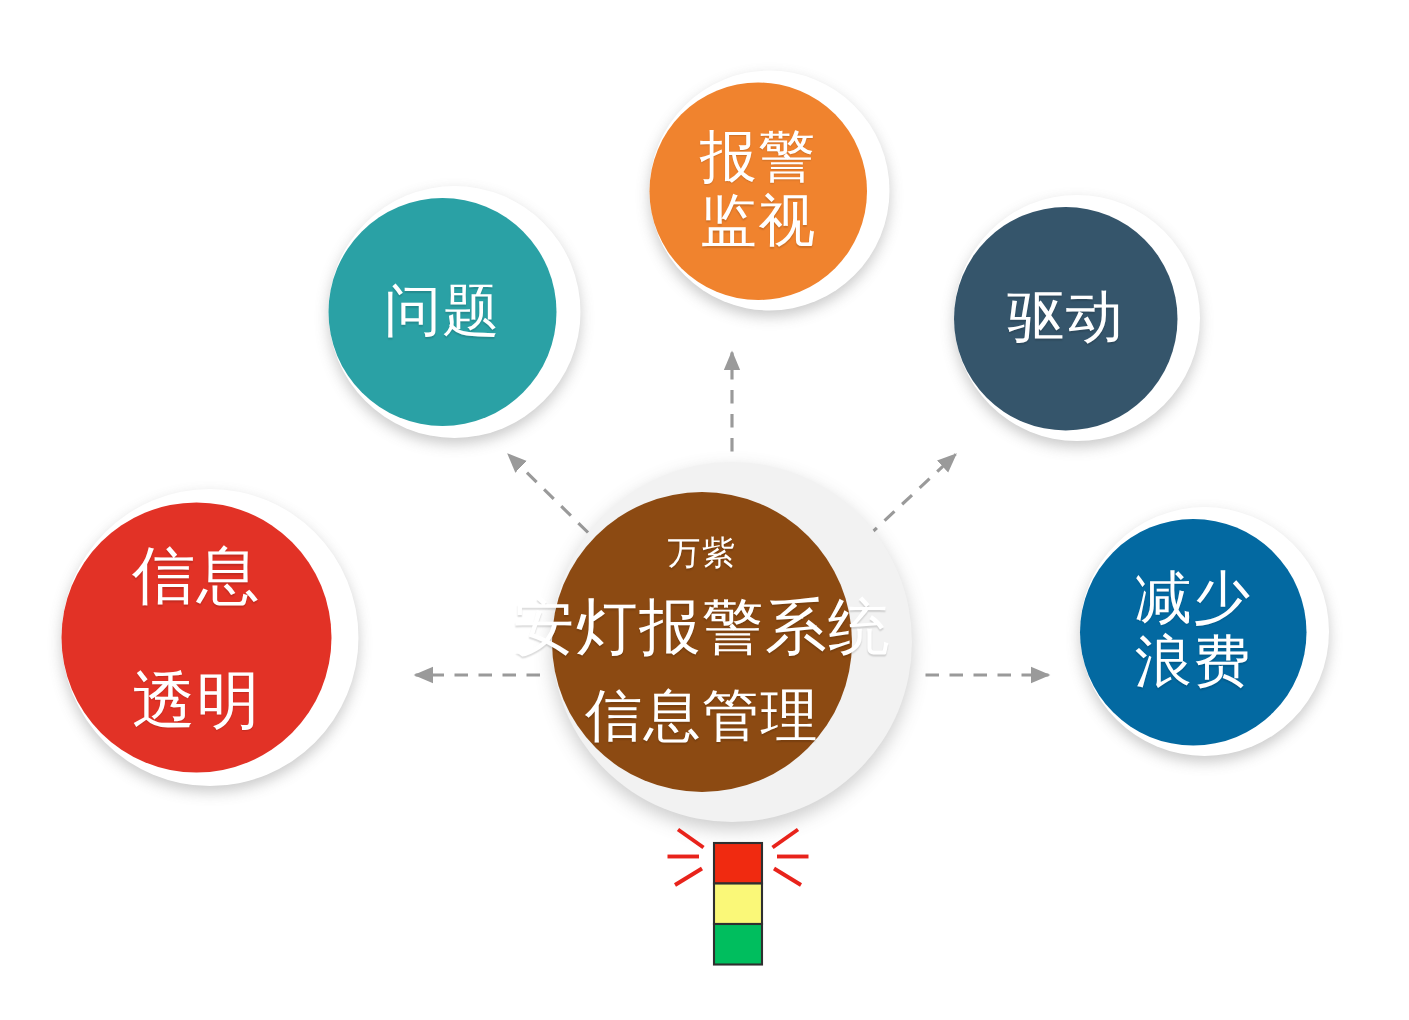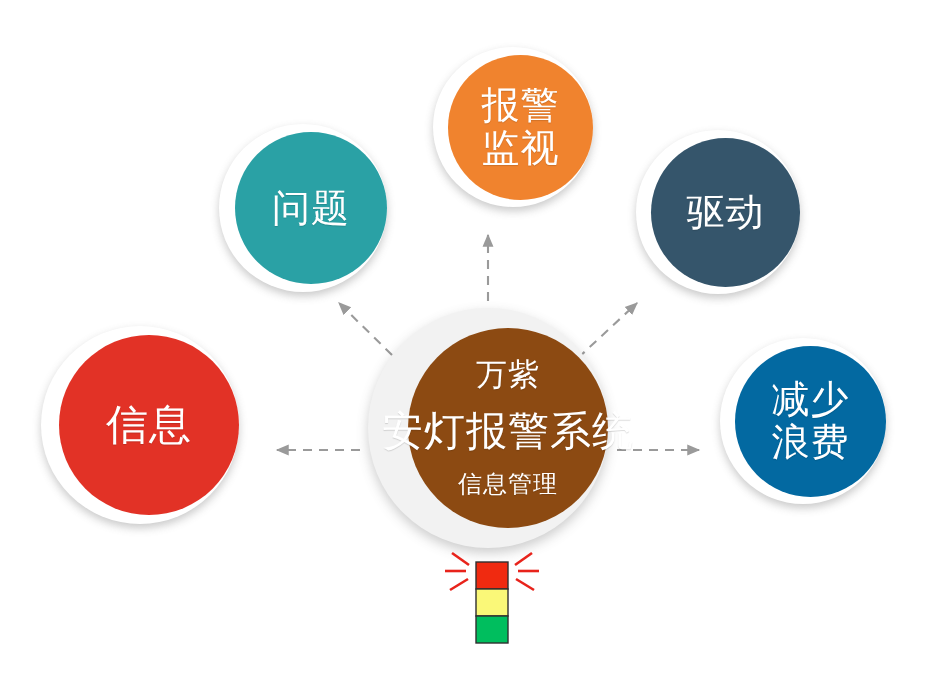--- a/index.html
+++ b/index.html
@@ -30,21 +30,21 @@
   }
   
   .node {
     position: absolute;
     border-radius: 50%;
     background: #ffffff;
     box-shadow: 0 4px 9px rgba(90, 90, 90, 0.32);
     z-index: 3;
     display: flex;
     align-items: center;
-    justify-content: flex-end;
+    justify-content: flex-start;
   }
   .node > .disc {
     border-radius: 50%;
     display: flex;
     flex-direction: column;
     align-items: center;
     justify-content: center;
     text-align: center;
     color: #ffffff;
     line-height: 1.12;
@@ -83,23 +83,23 @@
     box-shadow: 0 5px 12px rgba(90, 90, 90, 0.30);
     z-index: 4;
   }
   #node-hub .disc {
     width: 200px; height: 200px;
     background: #8C4A12;
     justify-content: space-evenly;
     padding: 14px 0;
     box-sizing: border-box;
   }
-  #node-hub .l1 { font-size: 31px; }
+  #node-hub .l1 { font-size: 22px; }
   #node-hub .l2 { font-size: 41px; }
-  #node-hub .l3 { font-size: 24px; }
+  #node-hub .l3 { font-size: 38px; }
 
   
   #andon {
     position: absolute;
     left: 444px;
     top: 548px;
     width: 96px;
     height: 104px;
     z-index: 5;
   }
@@ -142,20 +142,21 @@
 
   <div class="node sat" id="node-drive">
     <div class="disc">
       <span class="line">驱动</span>
     </div>
   </div>
 
   <div class="node sat" id="node-transparent">
     <div class="disc">
       <span class="line">信息</span>
+      <span class="line">透明</span>
     </div>
   </div>
 
   <div class="node sat" id="node-waste">
     <div class="disc">
       <span class="line">减少</span>
       <span class="line">浪费</span>
     </div>
   </div>
 

